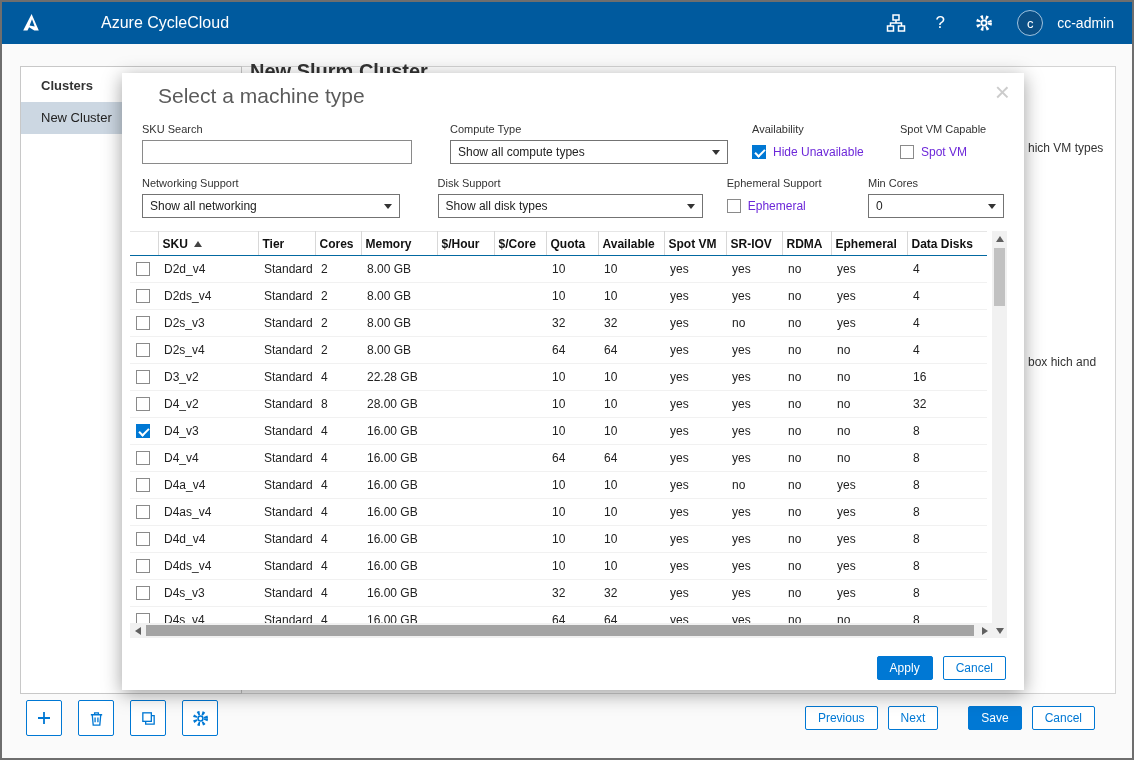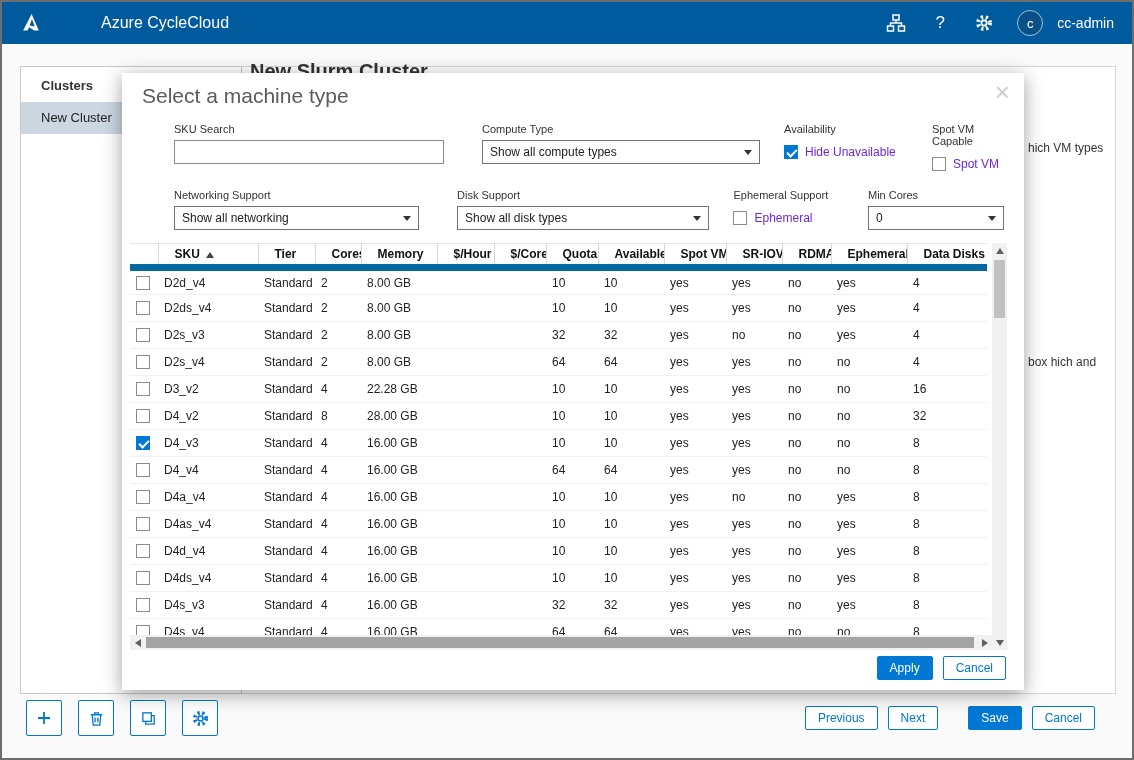--- a/index.html
+++ b/index.html
@@ -30,45 +30,45 @@
   .btn.primary { background:#0078d4; color:#fff; }
 
   .bg-footer { position:absolute; right:37px; bottom:28px; display:flex; gap:10px; align-items:center; }
   .gap-left { margin-left:20px; }
 
   .side-tools { position:absolute; left:24px; bottom:22px; display:flex; gap:16px; }
   .icon-btn { width:36px; height:36px; border:1px solid #0078d4; background:#fff; border-radius:2px; display:flex; align-items:center; justify-content:center; cursor:pointer; }
 
   
   .modal { position:absolute; left:120px; top:71px; width:902px; height:617px; background:#fff; box-shadow:0 4px 18px rgba(0,0,0,0.38); z-index:10; }
-  .modal-header { position:relative; height:44px; padding:11px 20px 0; }
+  .modal-header { position:relative; height:44px; padding:11px 36px 0; }
   .modal-title { font-size:21px; color:#5b5b5b; }
   .modal-close { position:absolute; right:14px; top:6px; font-size:26px; color:#ccc; cursor:pointer; line-height:1; }
 
   .filters { padding:6px 20px 0; }
   .filter-row { display:flex; align-items:flex-start; margin-bottom:13px; }
   .fcell label { display:block; font-size:11px; color:#333; margin-bottom:5px; }
-  .c1 { width:270px; margin-right:38px;margin-left:32px; }
+  .c1 { width:270px; margin-right:38px; }
   .c2 { width:278px; margin-right:24px; }
   .c3 { width:146px; margin-right:2px; }
   .c4 { flex:1; }
   .txt { width:100%; height:24px; border:1px solid #8a8a8a; font-size:12px; padding:0 6px; font-family:"Liberation Sans", sans-serif; }
   .sel { position:relative; height:24px; line-height:22px; border:1px solid #737373; background:#fff; font-size:12px; color:#222; padding:0 24px 12px 7px; cursor:pointer; white-space:nowrap; overflow:hidden; }
   .sel-narrow { width:136px; }
   .caret { position:absolute; right:7px; top:9px; width:0; height:0; border-left:4px solid transparent; border-right:4px solid transparent; border-top:5px solid #333; }
   .cbrow { display:flex; align-items:center; gap:7px; font-size:12px; color:#6d28d9; height:24px; cursor:pointer; }
   .cb { position:relative; display:inline-block; width:14px; height:14px; border:1px solid #8a8a8a; background:#fff; flex:0 0 auto; }
   .cb.checked { background:#0078d4; border-color:#0078d4; }
   .cb.checked::after { content:""; position:absolute; left:2px; top:3px; width:8px; height:4px; border-left:2px solid #fff; border-bottom:2px solid #fff; transform:rotate(-45deg); }
 
   
   .table-zone { position:relative; margin:10px 0 0 8px; width:877px; height:407px; }
   .table-viewport { width:862px; height:392px; overflow:hidden; }
   table { border-collapse:collapse; table-layout:fixed; width:857px; font-size:12px; }
-  th { height:24px; font-weight:bold; text-align:left; padding:0 16px; color:#111; border-right:1px solid #d8d8d8; border-bottom:7px solid #0369a1; border-top:1px solid #e6e6e6; white-space:nowrap; overflow:hidden; cursor:pointer; }
+  th { height:24px; font-weight:bold; text-align:left; padding:0 4px; color:#111; border-right:1px solid #d8d8d8; border-bottom:1px solid #0369a1; border-top:1px solid #e6e6e6; white-space:nowrap; overflow:hidden; cursor:pointer; }
   th:last-child { border-right:none; }
   td { height:27px; padding:0 6px; color:#222; border-bottom:1px solid #f1f1f1; white-space:nowrap; overflow:hidden; }
   td .cb { vertical-align:middle; }
   .sort-arrow { display:inline-block; margin-left:6px; width:0; height:0; border-left:4px solid transparent; border-right:4px solid transparent; border-bottom:6px solid #444; vertical-align:middle; }
 
   
   .vscroll { position:absolute; right:0; top:0; width:15px; height:407px; background:#f1f1f1; }
   .vs-btn { position:absolute; left:0; width:15px; height:15px; background:#f1f1f1; display:flex; align-items:center; justify-content:center; cursor:pointer; }
   .vs-up { top:0; } .vs-down { bottom:0; }
   .vs-thumb { position:absolute; left:2px; top:17px; width:11px; height:58px; background:#c1c1c1; cursor:pointer; }

